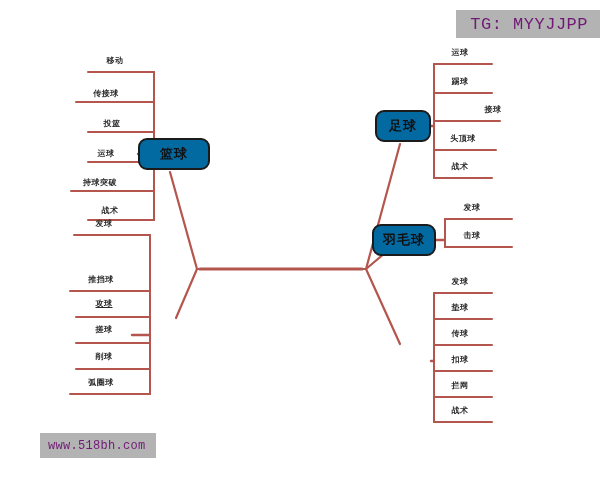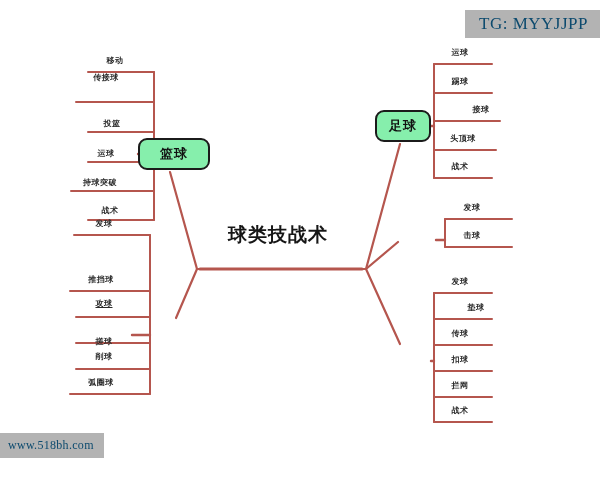--- a/index.html
+++ b/index.html
@@ -33,21 +33,21 @@
     letter-spacing: 1px;
     color: #161616;
     white-space: nowrap;
   }
   
   .node-box {
     position: absolute;
     box-sizing: border-box;
     border: 2px solid #1b1b1b;
     border-radius: 9px;
-    background: #86efac;
+    background: #0369a1;
     color: #111111;
     font-size: 13px;
     font-weight: bold;
     letter-spacing: 1px;
     display: flex;
     align-items: center;
     justify-content: center;
     white-space: nowrap;
   }
   
@@ -58,25 +58,26 @@
     color: #2a2a2a;
     white-space: nowrap;
     letter-spacing: 0.5px;
     transform: translateX(-50%);
     text-align: center;
   }
   
   .wm {
     position: absolute;
     background: #b3b3b3;
-    color: #0c4a6e;
-    font-family: Liberation Serif, serif;
+    color: #701a75;
+    font-family: Liberation Mono, monospace;
     display: flex;
     align-items: center;
     white-space: nowrap;
+    margin-left: 40px;
   }
   #wm-tg {
     right: 0;
     top: 10px;
     height: 28px;
     padding: 0 12px 0 14px;
     font-size: 17px;
     letter-spacing: 0.5px;
   }
   #wm-site {
@@ -130,51 +131,51 @@
       <path d="M434,293 L434,422" stroke="#b5564e" fill="none" stroke-width="2" stroke-linecap="round" stroke-linejoin="round"></path>
       <line x1="431" y1="361" x2="434" y2="361" stroke="#b5564e" stroke-width="2.4" stroke-linecap="round"></line>
       <line x1="434" y1="293" x2="492" y2="293" stroke="#b5564e" stroke-width="2" stroke-linecap="round"></line>
       <line x1="434" y1="319" x2="492" y2="319" stroke="#b5564e" stroke-width="2" stroke-linecap="round"></line>
       <line x1="434" y1="345" x2="492" y2="345" stroke="#b5564e" stroke-width="2" stroke-linecap="round"></line>
       <line x1="434" y1="371" x2="492" y2="371" stroke="#b5564e" stroke-width="2" stroke-linecap="round"></line>
       <line x1="434" y1="397" x2="492" y2="397" stroke="#b5564e" stroke-width="2" stroke-linecap="round"></line>
       <line x1="434" y1="422" x2="492" y2="422" stroke="#b5564e" stroke-width="2" stroke-linecap="round"></line>
     </svg>
 
-  <div class="center-topic">球类技战术</div>
 
   <div class="node-box" style="left:138px;top:138px;width:72px;height:32px;">篮球</div>
 
 
   <div class="node-box" style="left:375px;top:110px;width:56px;height:32px;">足球</div>
 
+  <div class="node-box" style="left:372px;top:224px;width:64px;height:32px;">羽毛球</div>
 
 
   <div id="leaves">
       <div class="leaf" style="left: 115px; top: 55px;">移动</div>
-      <div class="leaf" style="left: 106px; top: 72px;">传接球</div>
+      <div class="leaf" style="left: 106px; top: 88px;">传接球</div>
       <div class="leaf" style="left: 112px; top: 118px;">投篮</div>
       <div class="leaf" style="left: 106px; top: 148px;">运球</div>
       <div class="leaf" style="left: 100px; top: 177px;">持球突破</div>
       <div class="leaf" style="left: 110px; top: 205px;">战术</div>
       <div class="leaf" style="left: 104px; top: 218px;">发球</div>
       <div class="leaf" style="left: 101px; top: 274px;">推挡球</div>
       <div class="leaf" style="left: 104px; top: 298px; text-decoration: underline;">攻球</div>
-      <div class="leaf" style="left: 104px; top: 336px;">搓球</div>
+      <div class="leaf" style="left: 104px; top: 324px;">搓球</div>
       <div class="leaf" style="left: 104px; top: 351px;">削球</div>
       <div class="leaf" style="left: 101px; top: 377px;">弧圈球</div>
       <div class="leaf" style="left: 460px; top: 47px;">运球</div>
       <div class="leaf" style="left: 460px; top: 76px;">踢球</div>
-      <div class="leaf" style="left: 460px; top: 104px; padding-left: 42px;">接球</div>
+      <div class="leaf" style="left: 472px; top: 104px; padding-left: 42px;">接球</div>
       <div class="leaf" style="left: 463px; top: 133px;">头顶球</div>
       <div class="leaf" style="left: 460px; top: 161px;">战术</div>
       <div class="leaf" style="left: 472px; top: 202px;">发球</div>
       <div class="leaf" style="left: 472px; top: 230px;">击球</div>
       <div class="leaf" style="left: 460px; top: 276px;">发球</div>
-      <div class="leaf" style="left: 460px; top: 302px; padding-left: 32px;">垫球</div>
+      <div class="leaf" style="left: 460px; top: 302px;">垫球</div>
       <div class="leaf" style="left: 460px; top: 328px;">传球</div>
       <div class="leaf" style="left: 460px; top: 354px;">扣球</div>
       <div class="leaf" style="left: 460px; top: 380px;">拦网</div>
       <div class="leaf" style="left: 460px; top: 405px;">战术</div>
     </div>
 
   <div class="wm" id="wm-tg">TG: MYYJJPP</div>
 
   <div class="wm" id="wm-site">www.518bh.com</div>
 

